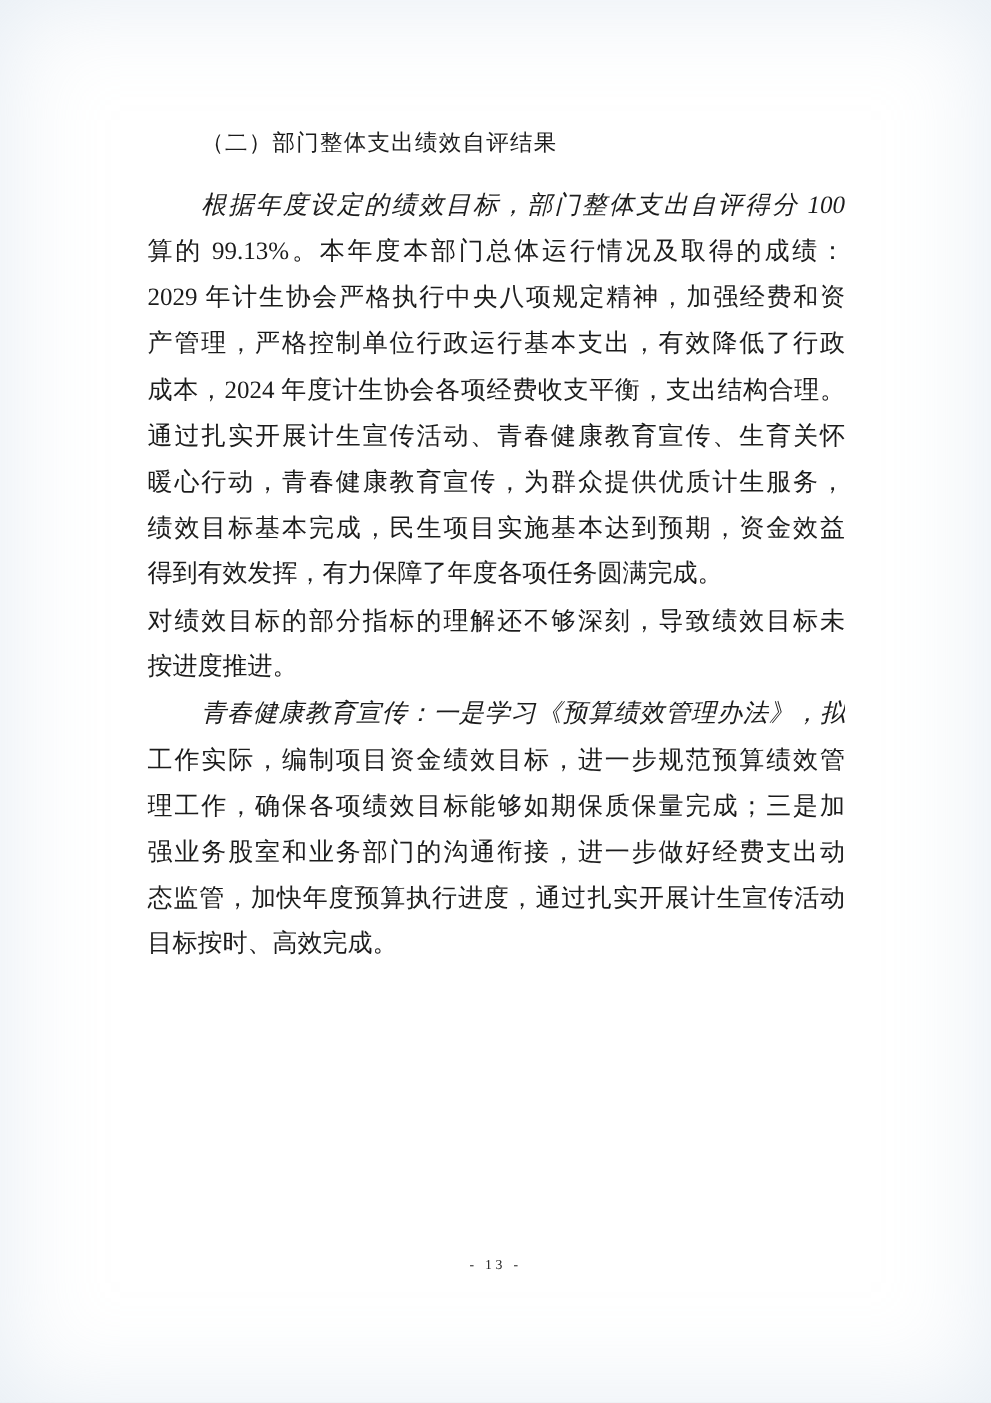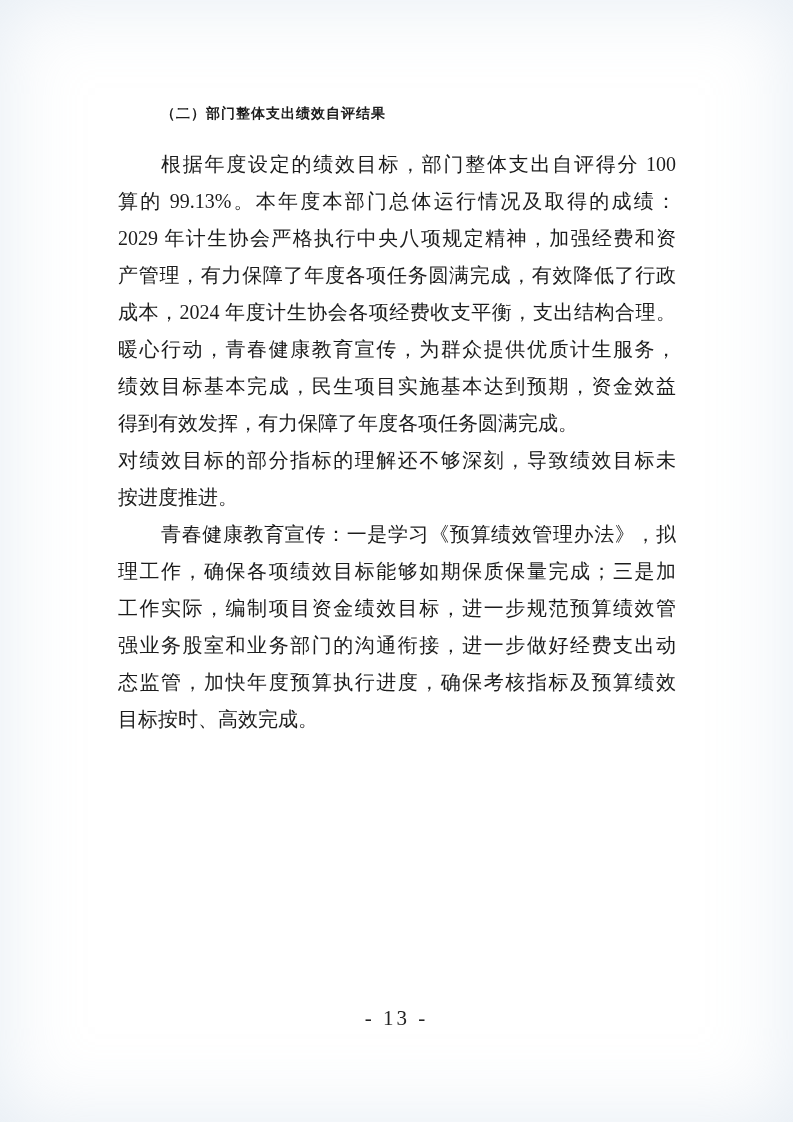--- a/index.html
+++ b/index.html
@@ -18,85 +18,88 @@
     font-family: "Liberation Serif", "DejaVu Serif", serif;
     color: #1c1c1c;
   }
   .text-block {
     position: absolute;
     left: 118px;
     top: 100px;
     width: 558px;
   }
   .heading {
-    font-size: 14px;
-    font-weight: bold;
+    font-size: 18px;
+    font-weight: normal;
     line-height: 28px;
     padding-left: 43px;
     letter-spacing: 1px;
     margin: 0 0 18px 0;
   }
   .para {
     margin: 0;
   }
   .line {
     font-size: 20px;
     line-height: 37px;
     height: 37px;
     overflow: hidden;
     text-align: justify;
     text-align-last: justify;
     text-justify: inter-character;
   }
   .line.first {
     text-indent: 43px;
+    font-style: italic;
   }
   .line.last {
     text-align-last: left;
+    font-family: Liberation Mono, monospace;
   }
   .footer {
     position: absolute;
     left: 0;
     top: 1006px;
     width: 793px;
     text-align: center;
-    font-size: 21px;
+    font-size: 11px;
     letter-spacing: 3px;
     color: #222222;
   }
 </style>
 </head>
 <body>
 
 <div class="page">
   <div class="text-block">
 
     <h2 class="heading">（二）部门整体支出绩效自评结果</h2>
 
     <div class="para">
       <div class="line first">根据年度设定的绩效目标，部门整体支出自评得分 100</div>
       <div class="line">算的 99.13%。本年度本部门总体运行情况及取得的成绩：</div>
       <div class="line">2029 年计生协会严格执行中央八项规定精神，加强经费和资</div>
-      <div class="line">产管理，有力保障了年度各项任务圆满完成，有效降低了行政</div>
+      <div class="line">产管理，严格控制单位行政运行基本支出，有效降低了行政</div>
       <div class="line">成本，2024 年度计生协会各项经费收支平衡，支出结构合理。</div>
+      <div class="line">通过扎实开展计生宣传活动、青春健康教育宣传、生育关怀</div>
       <div class="line">暖心行动，青春健康教育宣传，为群众提供优质计生服务，</div>
       <div class="line">绩效目标基本完成，民生项目实施基本达到预期，资金效益</div>
       <div class="line last">得到有效发挥，有力保障了年度各项任务圆满完成。</div>
     </div>
 
     <div class="para">
       <div class="line">对绩效目标的部分指标的理解还不够深刻，导致绩效目标未</div>
       <div class="line last">按进度推进。</div>
     </div>
 
     <div class="para">
       <div class="line first">青春健康教育宣传：一是学习《预算绩效管理办法》，拟</div>
+      <div class="line">工作实际，编制项目资金绩效目标，进一步规范预算绩效管</div>
       <div class="line">理工作，确保各项绩效目标能够如期保质保量完成；三是加</div>
-      <div class="line">工作实际，编制项目资金绩效目标，进一步规范预算绩效管</div>
       <div class="line">强业务股室和业务部门的沟通衔接，进一步做好经费支出动</div>
-      <div class="line">态监管，加快年度预算执行进度，确保考核指标及预算绩效</div>
+      <div class="line">态监管，加快年度预算执行进度，通过扎实开展计生宣传活动</div>
       <div class="line last">目标按时、高效完成。</div>
     </div>
 
   </div>
 
   <div class="footer">- 13 -</div>
 </div>
 
 </body></html>

